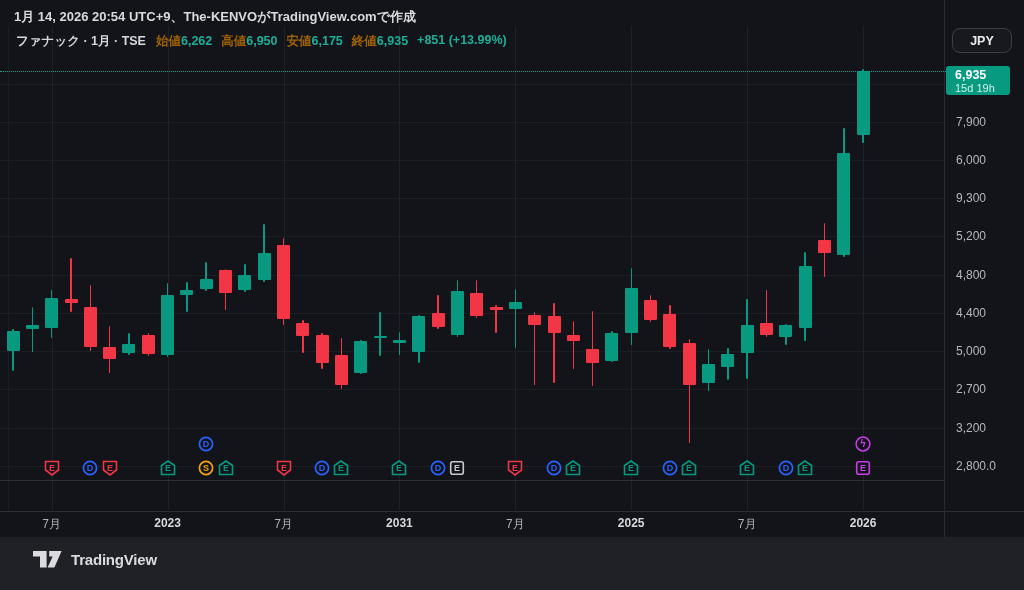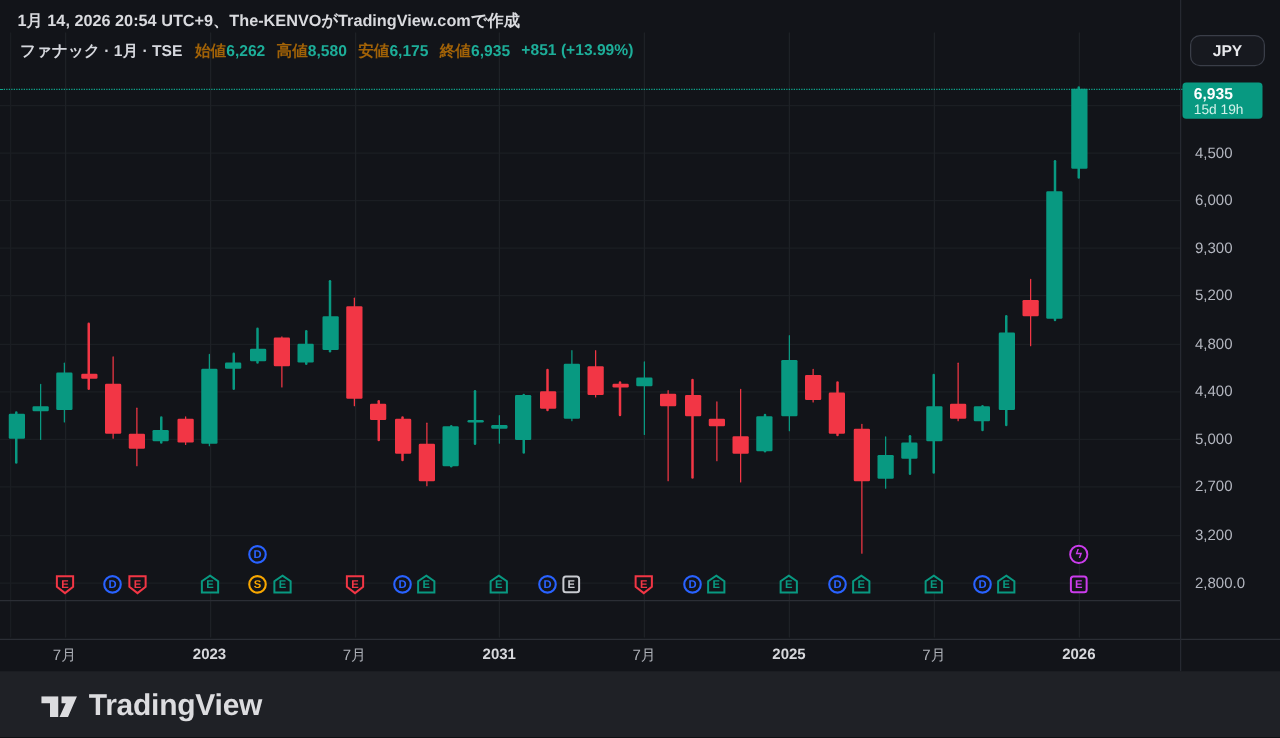--- a/index.html
+++ b/index.html
@@ -29,21 +29,21 @@
   #price-box .p2{font-size:11px;font-weight:500;line-height:12px;color:#d2f1ea;}
   #jpy-btn{left:952px;top:28px;width:60px;height:25px;background:#17191f;border:1px solid #3a3e48;
            border-radius:8px;color:#e8e9ec;font-size:12.5px;font-weight:700;display:flex;align-items:center;
            justify-content:center;font-family:inherit;cursor:pointer;}
   .ylabel{left:956px;font-size:12px;color:#b4b7c0;white-space:nowrap;}
   .xlabel{font-size:12px;color:#aeb1b8;transform:translateX(-50%);white-space:nowrap;top:516px;}
   .xlabel.yr{color:#d7d8dc;font-weight:700;}
   .badge{transform:translate(-50%,-50%);}
   #footer{left:0;top:537px;width:1024px;height:53px;background:#1f2126;}
   #logo{position:absolute;left:33px;top:14px;display:flex;align-items:center;gap:9px;cursor:pointer;}
-  #logo .brand{color:#dcdcdf;font-size:24px;font-weight:700;letter-spacing:-0.2px;}
+  #logo .brand{color:#dcdcdf;font-size:15px;font-weight:700;letter-spacing:-0.2px;}
 </style>
 </head>
 <body>
 
 <div id="frame">
   <div id="top-note" class="abs">1月 14, 2026 20:54 UTC+9、The-KENVOがTradingView.comで作成</div>
 
   <div id="plot" class="abs" style="left:0;top:0;width:944px;height:537px;">
       <div class="hgrid abs" style="top: 83.6px;"></div>
       <div class="hgrid abs" style="top: 121.8px;"></div>
@@ -254,31 +254,31 @@
       <div class="badge abs" style="left: 863.1px; top: 446px;"><svg width="17" height="17" viewBox="0 0 17 17">
           <circle cx="8.5" cy="8.5" r="6.9" fill="#121419" stroke="#cb3cec" stroke-width="1.5"></circle>
           <text x="8.5" y="11.8" text-anchor="middle" font-size="10" font-weight="bold" font-family="Liberation Sans, DejaVu Sans, sans-serif" fill="#cb3cec">ϟ</text>
         </svg></div>
     </div>
 
   <div id="legend" class="abs">
     <span class="sym">ファナック · 1月 · TSE</span>
     <span id="legend-fields" style="display:flex;">
         <span class="fld"><span class="fl">始値</span><span class="fv">6,262</span></span>
-        <span class="fld"><span class="fl">高値</span><span class="fv">8,580</span></span>
+        <span class="fld"><span class="fl">高値</span><span class="fv">6,950</span></span>
         <span class="fld"><span class="fl">安値</span><span class="fv">6,175</span></span>
         <span class="fld"><span class="fl">終値</span><span class="fv">6,935</span></span>
       </span>
     <span class="chg">+851 (+13.99%)</span>
   </div>
 
   <button id="jpy-btn" class="abs">JPY</button>
 
   <div id="yaxis" class="abs" style="left:944px;top:0;width:80px;height:537px;">
-      <div class="ylabel abs" style="left: 12px; top: 114.8px;">4,500</div>
+      <div class="ylabel abs" style="left: 12px; top: 114.8px;">7,900</div>
       <div class="ylabel abs" style="left: 12px; top: 153px; text-align: right;">6,000</div>
       <div class="ylabel abs" style="left: 12px; top: 191.2px;">9,300</div>
       <div class="ylabel abs" style="left: 12px; top: 229.4px;">5,200</div>
       <div class="ylabel abs" style="left: 12px; top: 267.6px;">4,800</div>
       <div class="ylabel abs" style="left: 12px; top: 305.9px;">4,400</div>
       <div class="ylabel abs" style="left: 12px; top: 344.1px;">5,000</div>
       <div class="ylabel abs" style="left: 12px; top: 382.3px;">2,700</div>
       <div class="ylabel abs" style="left: 12px; top: 420.5px;">3,200</div>
       <div class="ylabel abs" style="left: 12px; top: 458.7px;">2,800.0</div>
     </div>

